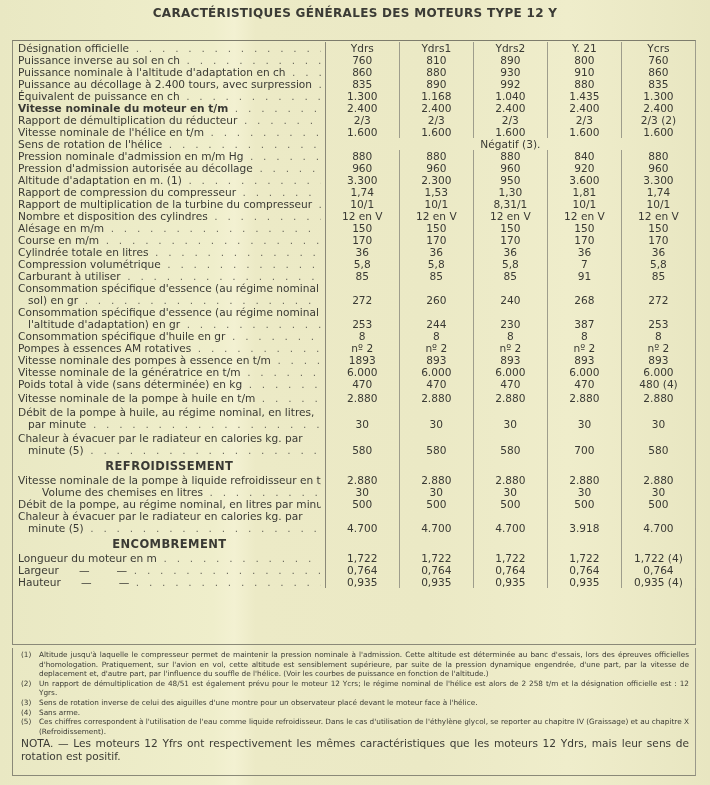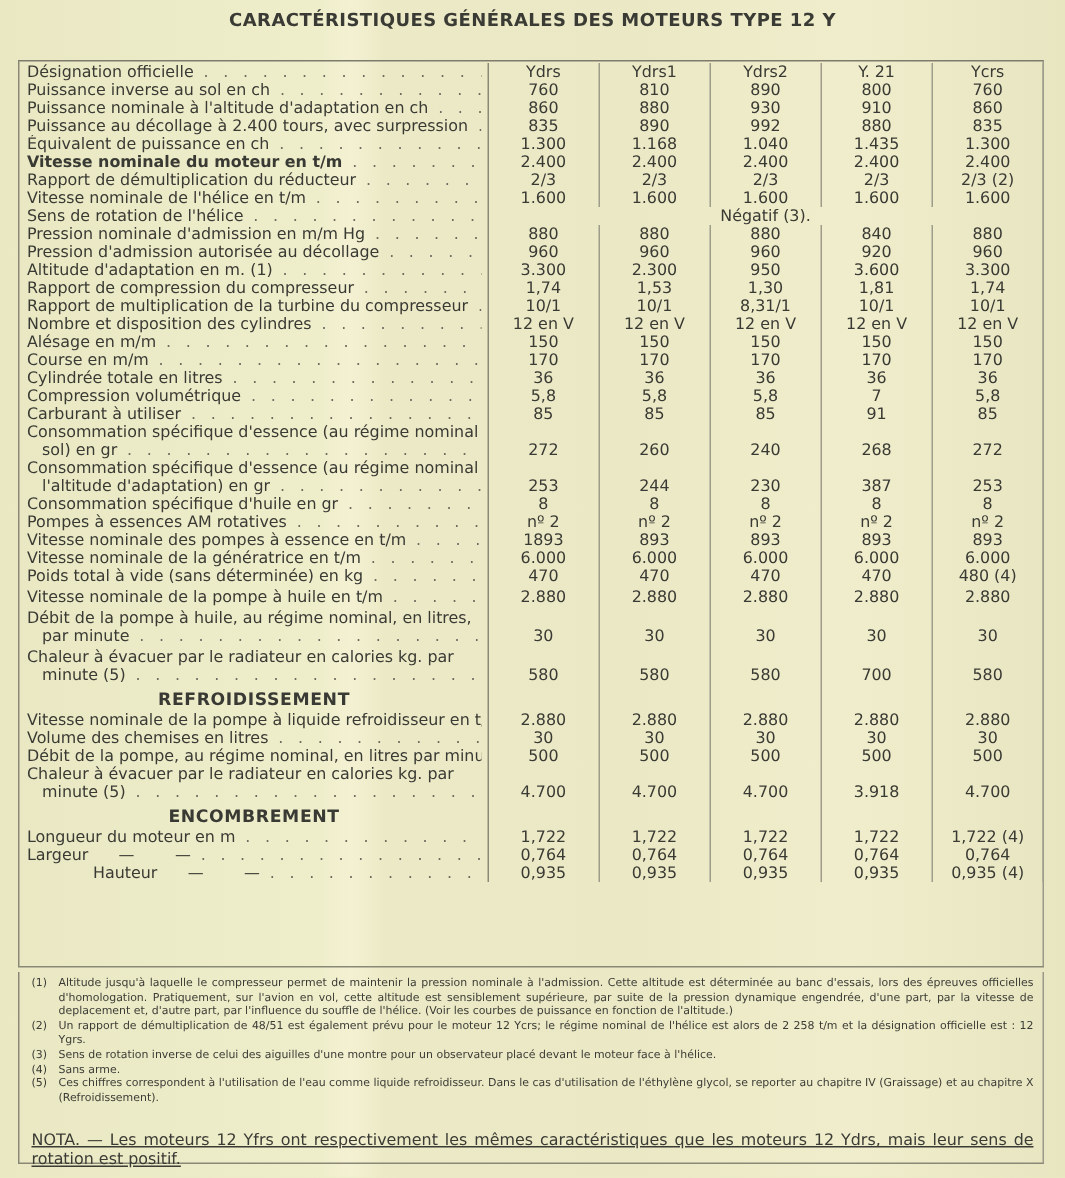--- a/index.html
+++ b/index.html
@@ -61,21 +61,21 @@
   .notes {
     position: absolute; left: 12px; top: 648px; width: 684px; height: 128px;
     border-left: 1px solid #8a8978; border-right: 1px solid #9a998a; border-bottom: 1px solid #8a8978;
     box-sizing: border-box;
     font-size: 7.3px; line-height: 9.6px; color: #3b3b35;
     padding: 2px 6px 0 8px;
   }
   .note { position: relative; padding-left: 18px; text-align: justify; }
   .note .num { position: absolute; left: 0; top: 0; }
   .note .body { display: block; }
-  .nota { font-size: 10.6px; line-height: 13px; margin-top: 18px; text-align: justify; text-decoration: underline; }
+  .nota { font-size: 10.6px; line-height: 13px; margin-top: 1px; text-align: justify; }
 </style>
 </head>
 <body>
 
 <div class="page">
   <div class="title">CARACTÉRISTIQUES GÉNÉRALES DES MOTEURS TYPE 12 Y</div>
   <div class="frame"></div>
 
   <table class="spec" id="spec-table">
     <colgroup>
@@ -400,21 +400,21 @@
             <span class="lbl-inner"><span style="white-space: pre;">Vitesse nominale de la pompe à liquide refroidisseur en t/m.</span></span>
           </td>
           <td class="val">2.880</td>
           <td class="val">2.880</td>
           <td class="val">2.880</td>
           <td class="val">2.880</td>
           <td class="val">2.880</td>
         </tr>
         <tr>
           <td class="label">
-            <span class="lbl-inner"><span style="white-space: pre;">Volume des chemises en litres</span><span class="dots"> . . . . . . . . . . . . . . . . . . . . . . . . . . . . . . . . . . . . . . . . . . . .</span></span>
+            <span class="lbl-inner"><span style="white-space: pre; margin-left: 24px;">Volume des chemises en litres</span><span class="dots"> . . . . . . . . . . . . . . . . . . . . . . . . . . . . . . . . . . . . . . . . . . . .</span></span>
           </td>
           <td class="val">30</td>
           <td class="val">30</td>
           <td class="val">30</td>
           <td class="val">30</td>
           <td class="val">30</td>
         </tr>
         <tr>
           <td class="label">
             <span class="lbl-inner"><span style="white-space: pre;">Débit de la pompe, au régime nominal, en litres par minute.</span></span>
@@ -459,21 +459,21 @@
             <span class="lbl-inner"><span style="white-space: pre;">Largeur      —        —</span><span class="dots"> . . . . . . . . . . . . . . . . . . . . . . . . . . . . . . . . . . . . . . . . . . . .</span></span>
           </td>
           <td class="val">0,764</td>
           <td class="val">0,764</td>
           <td class="val">0,764</td>
           <td class="val">0,764</td>
           <td class="val">0,764</td>
         </tr>
         <tr>
           <td class="label">
-            <span class="lbl-inner"><span style="white-space: pre; margin-left: 44px;">Hauteur      —        —</span><span class="dots"> . . . . . . . . . . . . . . . . . . . . . . . . . . . . . . . . . . . . . . . . . . . .</span></span>
+            <span class="lbl-inner"><span style="white-space: pre;">Hauteur      —        —</span><span class="dots"> . . . . . . . . . . . . . . . . . . . . . . . . . . . . . . . . . . . . . . . . . . . .</span></span>
           </td>
           <td class="val">0,935</td>
           <td class="val">0,935</td>
           <td class="val">0,935</td>
           <td class="val">0,935</td>
           <td class="val">0,935 (4)</td>
         </tr>
       </tbody>
   </table>
 

